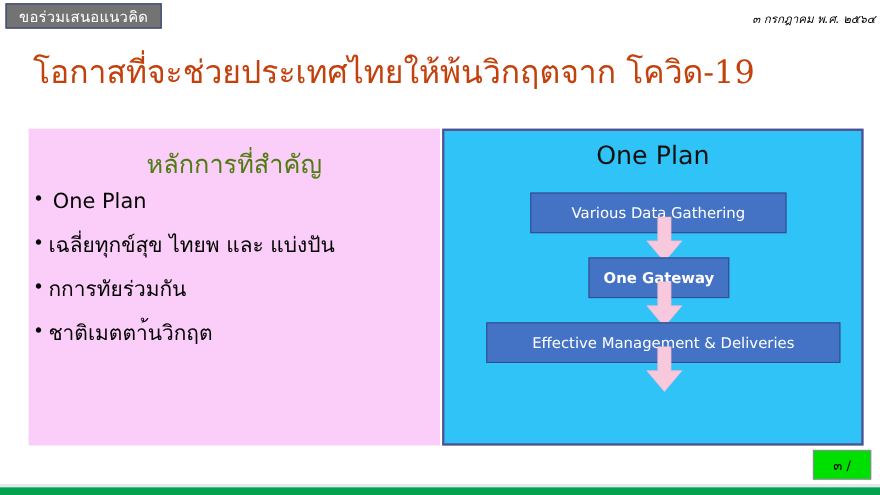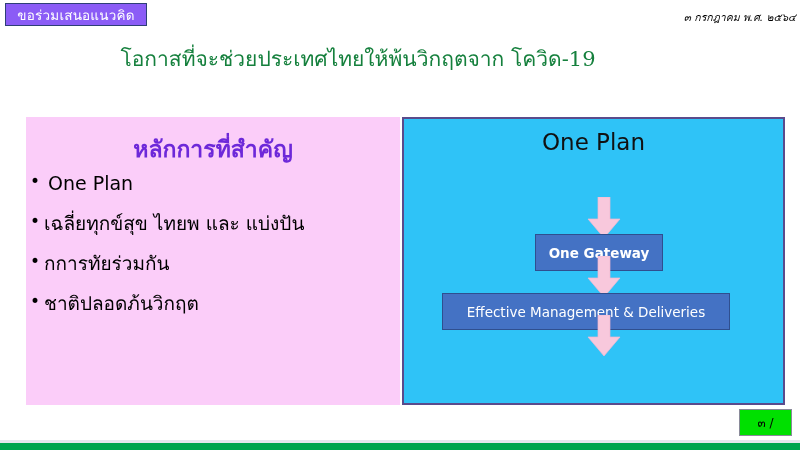--- a/index.html
+++ b/index.html
@@ -16,21 +16,21 @@
     color: #000000;
   }
 
   
   #ribbon-tag {
     position: absolute;
     left: 5px;
     top: 3px;
     width: 142px;
     height: 23px;
-    background: #8b5cf6;
+    background: #737373;
     border: 1px solid #2e3f77;
     box-sizing: border-box;
     display: flex;
     align-items: center;
     justify-content: center;
     color: #ffffff;
     font-size: 13.5px;
     letter-spacing: 0.2px;
   }
 
@@ -45,45 +45,45 @@
     font-style: italic;
   }
 
   
   #slide-title {
     position: absolute;
     left: 0;
     top: 42px;
     width: 716px;
     text-align: center;
-    font-size: 21px;
+    font-size: 29px;
     font-family: "DejaVu Serif", serif;
-    color: #15803d;
+    color: #c2410c;
     white-space: nowrap;
   }
 
   
   #principles-panel {
     position: absolute;
     left: 26px;
     top: 117px;
     width: 374px;
     height: 288px;
     background: #fbcdf9;
     box-sizing: border-box;
   }
   #principles-heading {
     position: absolute;
     left: 0;
     top: 14px;
     width: 100%;
     text-align: center;
     font-size: 23px;
-    font-weight: bold;
-    color: #6d28d9;
+    font-weight: normal;
+    color: #4d7c0f;
   }
   #principles-list {
     position: absolute;
     left: 4px;
     top: 56px;
     width: 370px;
     margin: 0;
     padding: 0;
     list-style: none;
   }
@@ -139,21 +139,21 @@
     box-sizing: border-box;
     display: flex;
     align-items: center;
     justify-content: center;
     color: #ffffff;
     font-size: 13.5px;
     white-space: nowrap;
   }
   #flow-box-0 { left: 78px;  top: 56px;  width: 233px; height: 37px; }
   #flow-box-1 { left: 131px; top: 115px; width: 128px; height: 37px; font-weight: bold; }
-  #flow-box-2 { left: 38px;  top: 174px; width: 288px; height: 37px; }
+  #flow-box-2 { left: 38px;  top: 174px; width: 322px; height: 37px; }
   #flow-box-3 { left: 96px;  top: 232px; width: 203px; height: 37px; }
 
   
   .flow-arrow {
     position: absolute;
     width: 34px;
     height: 42px;
     left: 183px;
   }
   #flow-arrow-0 { top: 78px; }
@@ -217,28 +217,31 @@
     <li>
       <span class="bullet-dot">•</span>
       <span class="bullet-text">เฉลี่ยทุกข์สุข ไทยพ และ แบ่งปัน</span>
     </li>
     <li>
       <span class="bullet-dot">•</span>
       <span class="bullet-text">กการทัยร่วมกัน</span>
     </li>
     <li>
       <span class="bullet-dot">•</span>
-      <span class="bullet-text">ชาติปลอดภ้นวิกฤต</span>
+      <span class="bullet-text">ชาติเมตตา้นวิกฤต</span>
     </li>
   </ul>
 </div>
 
 <div id="oneplan-panel">
   <div id="oneplan-heading">One Plan</div>
 
+  <div class="flow-box" id="flow-box-0">
+    <span>Various Data Gathering</span>
+  </div>
 
   <div class="flow-arrow" id="flow-arrow-0">
     <svg viewBox="0 0 34 42" xmlns="http://www.w3.org/2000/svg">
       <polygon points="11,0 23,0 23,22 33,22 17,41 1,22 11,22" fill="#f8c8dc" stroke="#f0b8d0" stroke-width="0.7"></polygon>
     </svg>
   </div>
 
   <div class="flow-box" id="flow-box-1">
     <span>One Gateway</span>
   </div>

